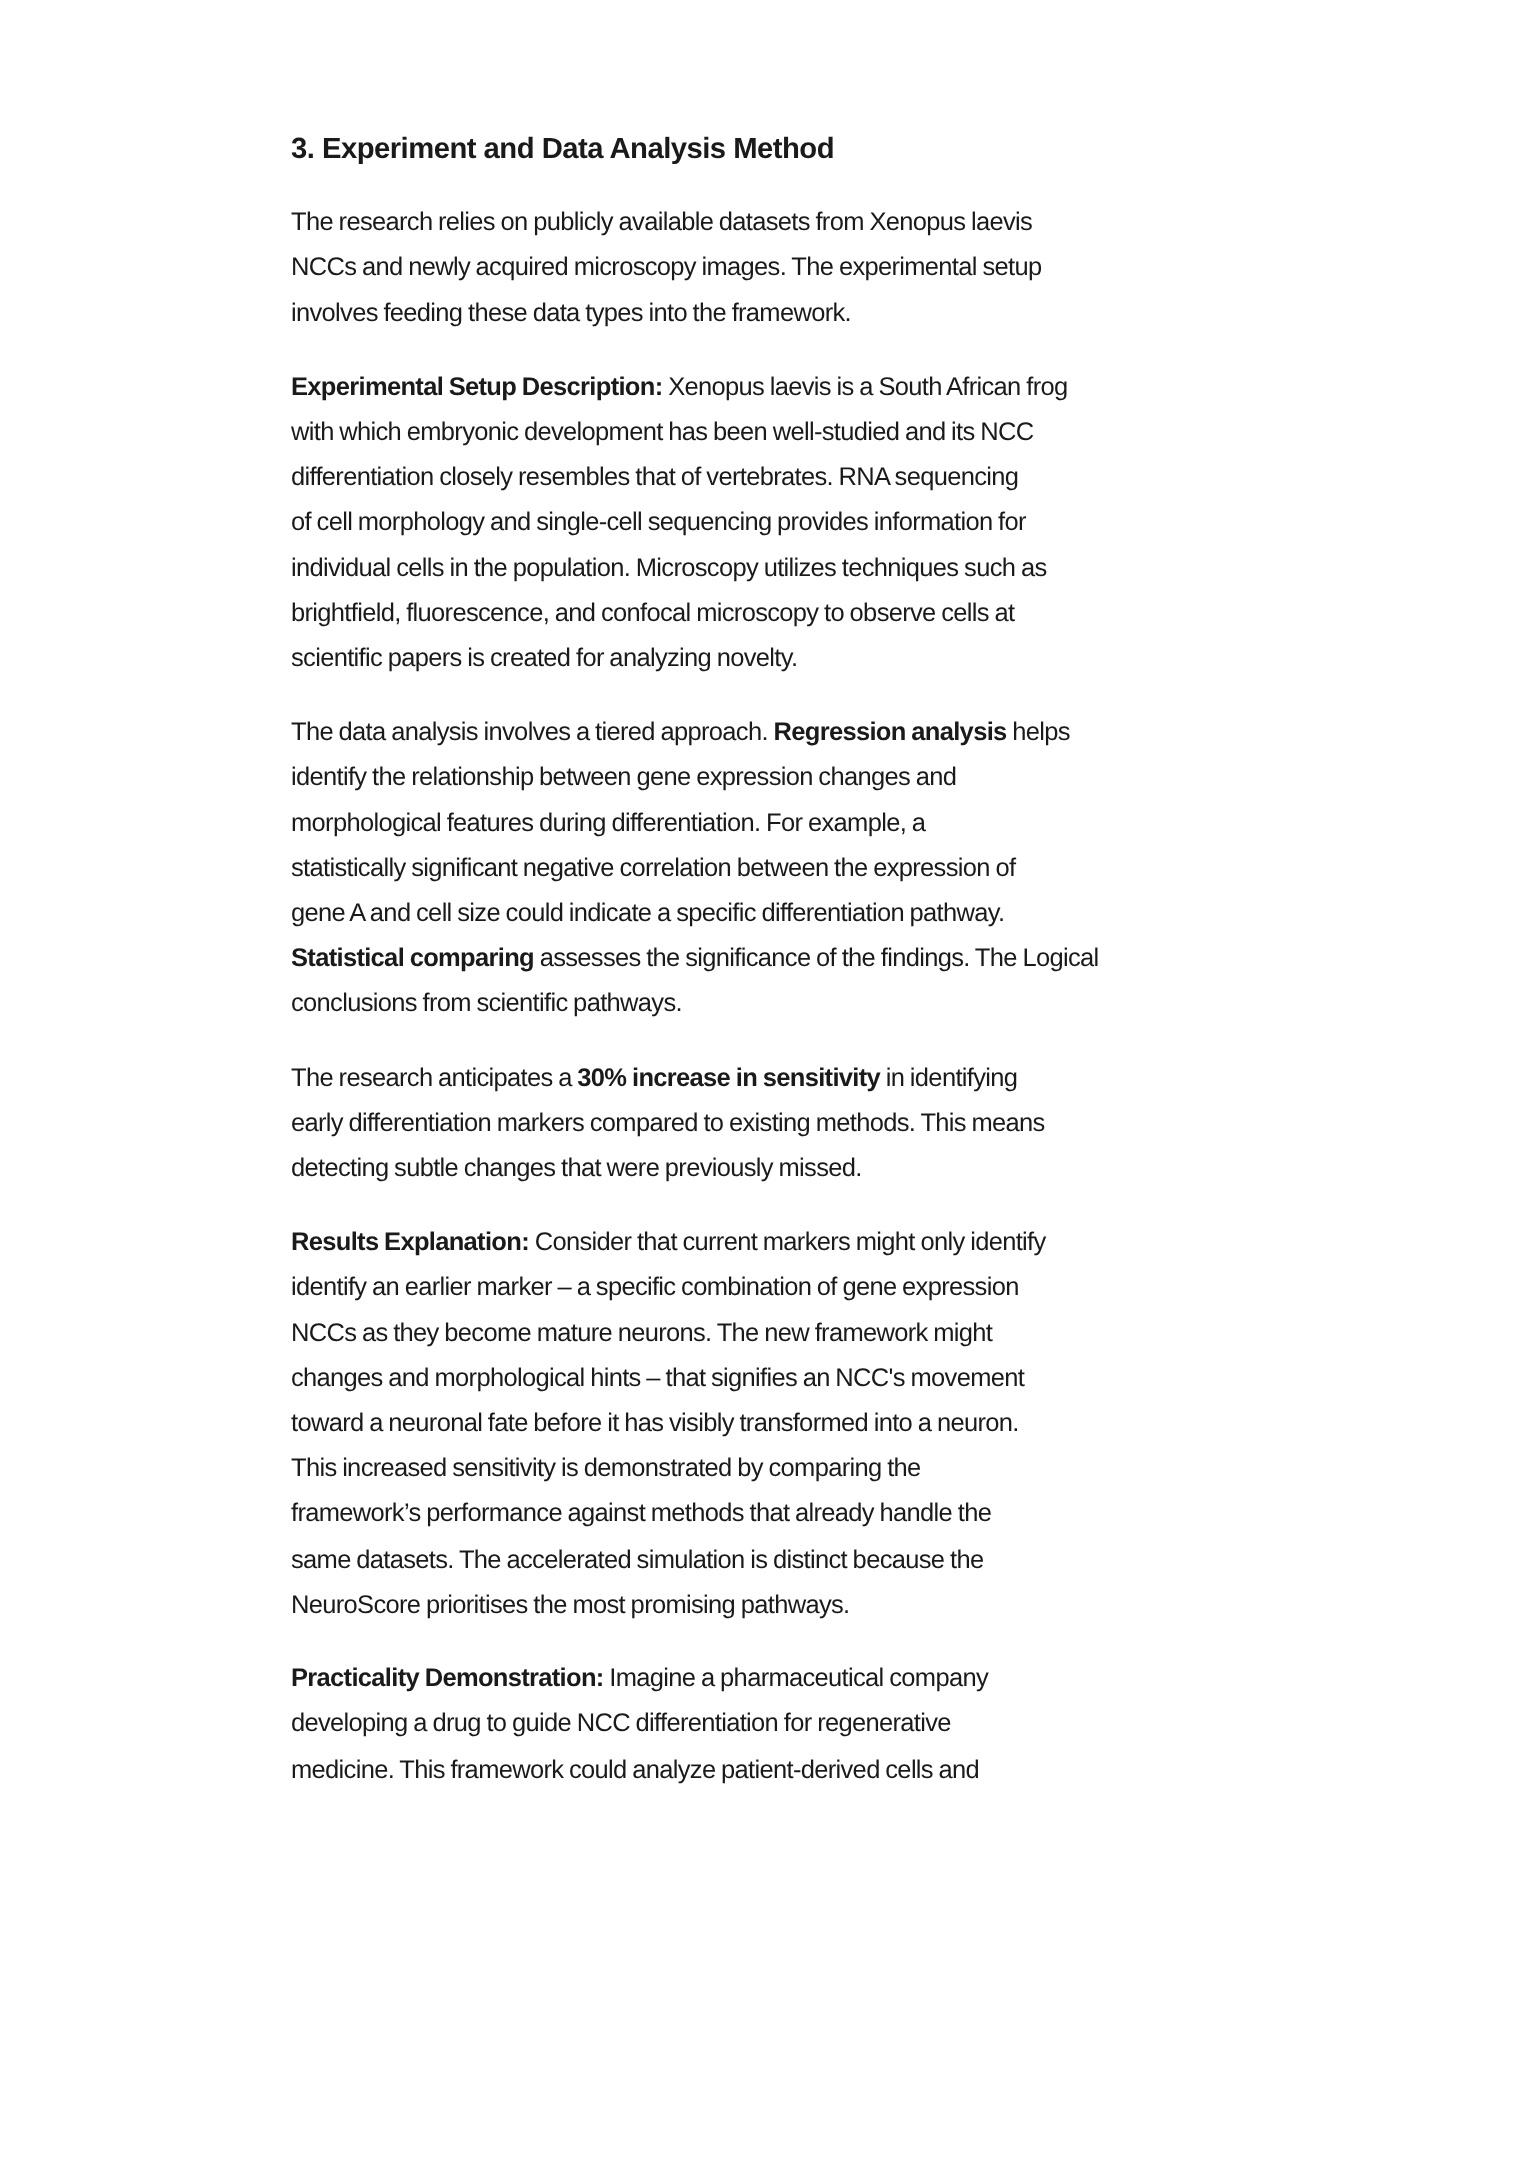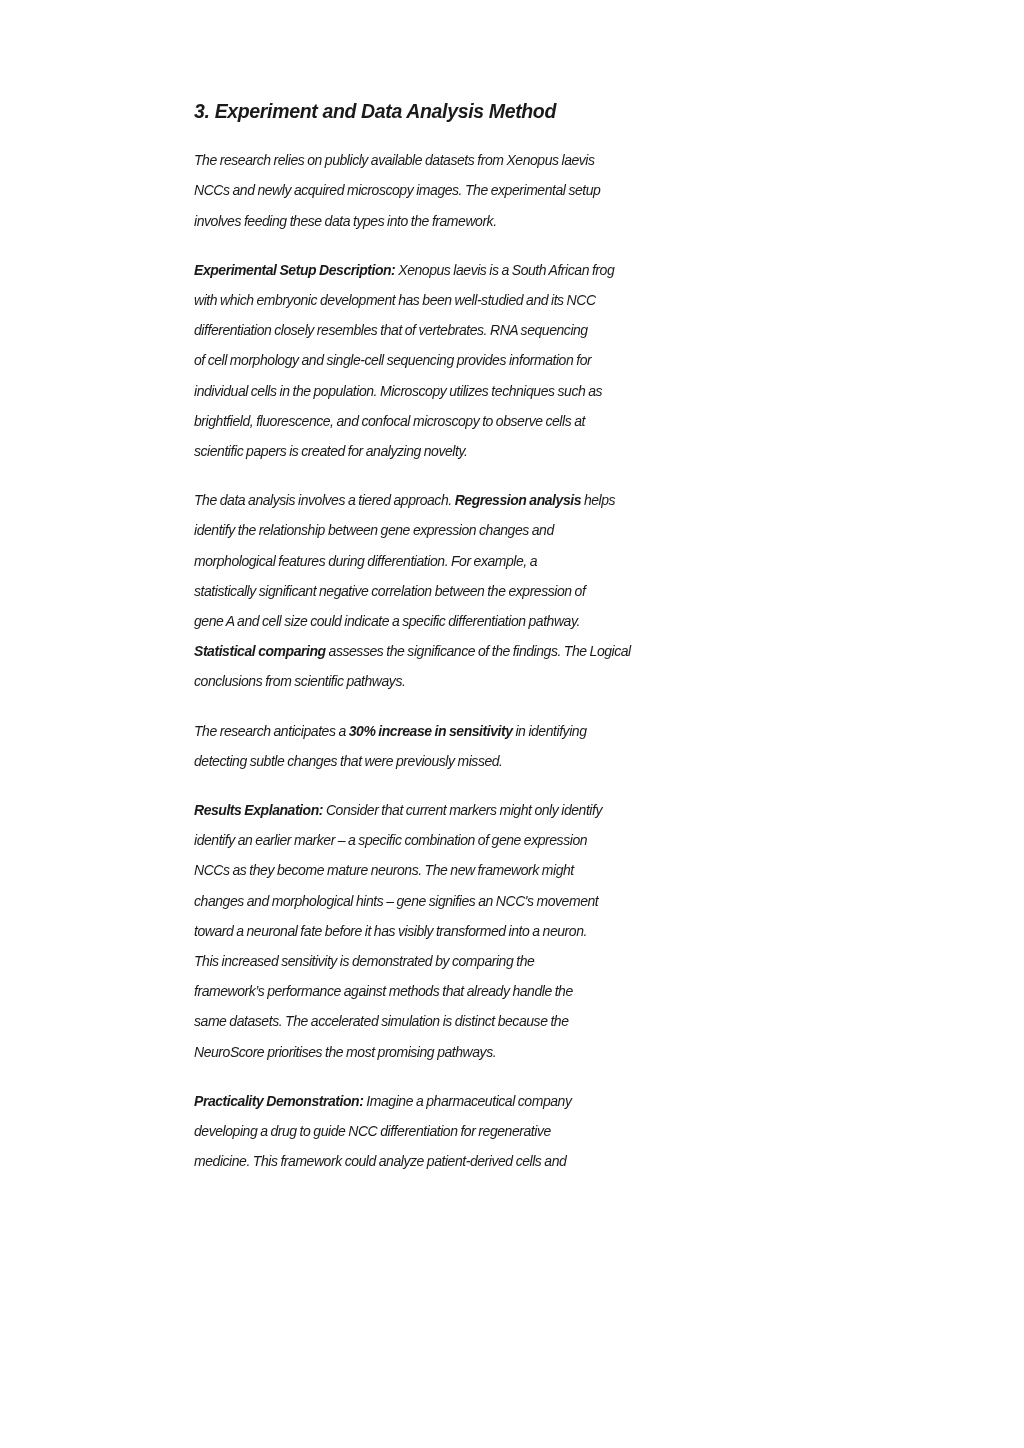--- a/index.html
+++ b/index.html
@@ -11,34 +11,33 @@
       width: 1024px;
       height: 1448px;
       position: relative;
       overflow: hidden;
       font-family: "Liberation Sans", "DejaVu Sans", sans-serif;
       color: #1a1a1a;
     }
     .page {
       position: absolute;
       left: 194px;
-      top: 96px;
+      top: 84px;
       width: 650px;
-      font-style: italic;
     }
     .heading {
       font-weight: bold;
       font-size: 19.5px;
       line-height: 30.2px;
       margin: 0 0 19px 0;
       letter-spacing: -0.35px;
       white-space: nowrap;
     }
     .para {
-      font-size: 14px;
+      font-size: 17px;
       line-height: 30.2px;
       margin: 0 0 19px 0;
       letter-spacing: -0.45px;
       word-spacing: -0.5px;
     }
     .line {
       display: block;
       white-space: nowrap;
     }
     b {
@@ -74,28 +73,29 @@
     <span class="line">morphological features during differentiation. For example, a</span>
     <span class="line">statistically significant negative correlation between the expression of</span>
     <span class="line">gene A and cell size could indicate a specific differentiation pathway.</span>
     <span class="line"><b>Statistical comparing</b><span> assesses the significance of the findings. The Logical</span></span>
     <span class="line">conclusions from scientific pathways.</span>
   </p>
 
 
   <p class="para">
     <span class="line"><span>The research anticipates a </span><b>30% increase in sensitivity</b><span> in identifying</span></span>
+    <span class="line">early differentiation markers compared to existing methods. This means</span>
     <span class="line">detecting subtle changes that were previously missed.</span>
   </p>
 
   <p class="para">
     <span class="line"><b>Results Explanation:</b><span> Consider that current markers might only identify</span></span>
     <span class="line">identify an earlier marker – a specific combination of gene expression</span>
     <span class="line">NCCs as they become mature neurons. The new framework might</span>
-    <span class="line">changes and morphological hints – gene signifies an NCC's movement</span>
+    <span class="line">changes and morphological hints – that signifies an NCC's movement</span>
     <span class="line">toward a neuronal fate before it has visibly transformed into a neuron.</span>
     <span class="line">This increased sensitivity is demonstrated by comparing the</span>
     <span class="line">framework’s performance against methods that already handle the</span>
     <span class="line">same datasets. The accelerated simulation is distinct because the</span>
     <span class="line">NeuroScore prioritises the most promising pathways.</span>
   </p>
 
   <p class="para">
     <span class="line"><b>Practicality Demonstration:</b><span> Imagine a pharmaceutical company</span></span>
     <span class="line">developing a drug to guide NCC differentiation for regenerative</span>

